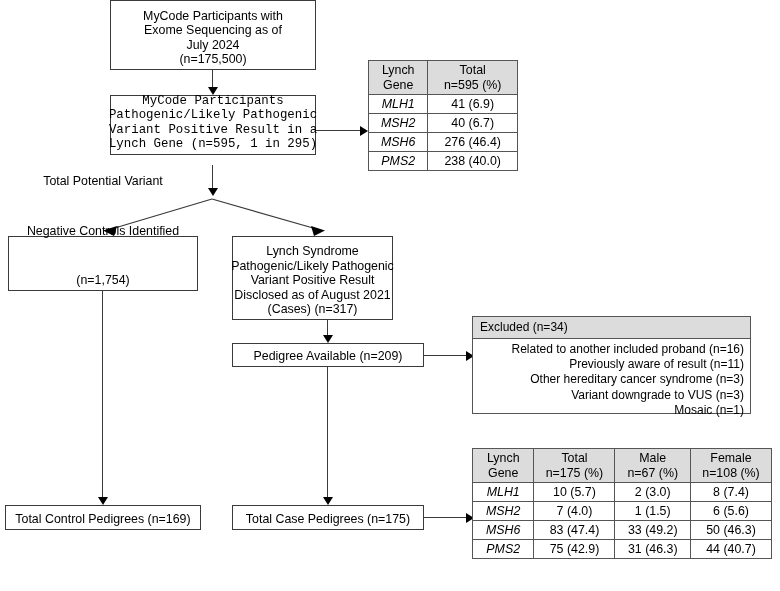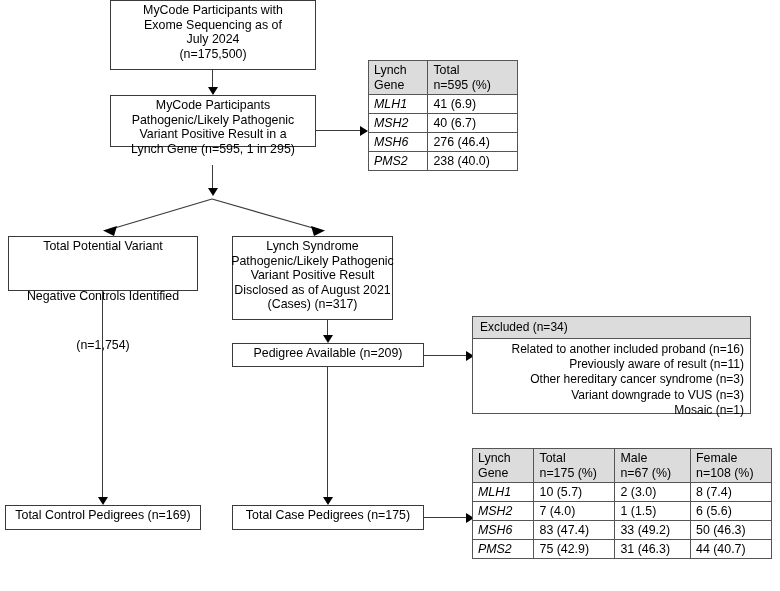--- a/index.html
+++ b/index.html
@@ -19,21 +19,21 @@
     overflow: hidden;
   }
   .box {
     position: absolute;
     box-sizing: border-box;
     border: 1.4px solid #3a3a3a;
     background: #ffffff;
     display: flex;
     flex-direction: column;
     align-items: center;
-    justify-content: flex-start;
+    justify-content: flex-end;
     text-align: center;
     font-size: 12.4px;
     line-height: 14.6px;
     color: #000;
     padding: 2px 4px;
   }
   .box .ln { display: block; white-space: nowrap; }
 
   
   .vline {
@@ -67,21 +67,21 @@
 
   
   table.gt {
     position: absolute;
     border-collapse: collapse;
     background: #fff;
     font-size: 12.4px;
   }
   table.gt th, table.gt td {
     border: 1.2px solid #555;
-    text-align: left;
+    text-align: center;
     vertical-align: middle;
     padding: 2px 5px;
     font-weight: normal;
     white-space: nowrap;
   }
   table.gt thead th {
     background: #dcdcdc;
     line-height: 14.5px;
   }
   table.gt tbody td.gene {
@@ -118,21 +118,21 @@
   <div class="box" style="left:110px; top:0px; width:206px; height:70px;">
     <span class="ln">MyCode Participants with</span>
     <span class="ln">Exome Sequencing as of</span>
     <span class="ln">July 2024</span>
     <span class="ln">(n=175,500)</span>
   </div>
 
   <div class="vline" style="left:212px; top:70px; height:18px;"></div>
   <div class="arrow-down" style="left:207.5px; top:87px;"></div>
 
-  <div class="box" style="left:110px; top:95px; width:206px; height:52px;">
+  <div class="box" style="left:110px; top:95px; width:206px; height:60px;font-family:Liberation Mono, monospace;">
     <span class="ln">MyCode Participants</span>
     <span class="ln">Pathogenic/Likely Pathogenic</span>
     <span class="ln">Variant Positive Result in a</span>
     <span class="ln">Lynch Gene (n=595, 1 in 295)</span>
   </div>
 
   <div class="hline" style="left:316px; top:130px; width:50px;"></div>
   <div class="arrow-right" style="left:360px; top:125.5px;"></div>
 
   <table class="gt" style="left:368px; top:60px; width:150px;">

